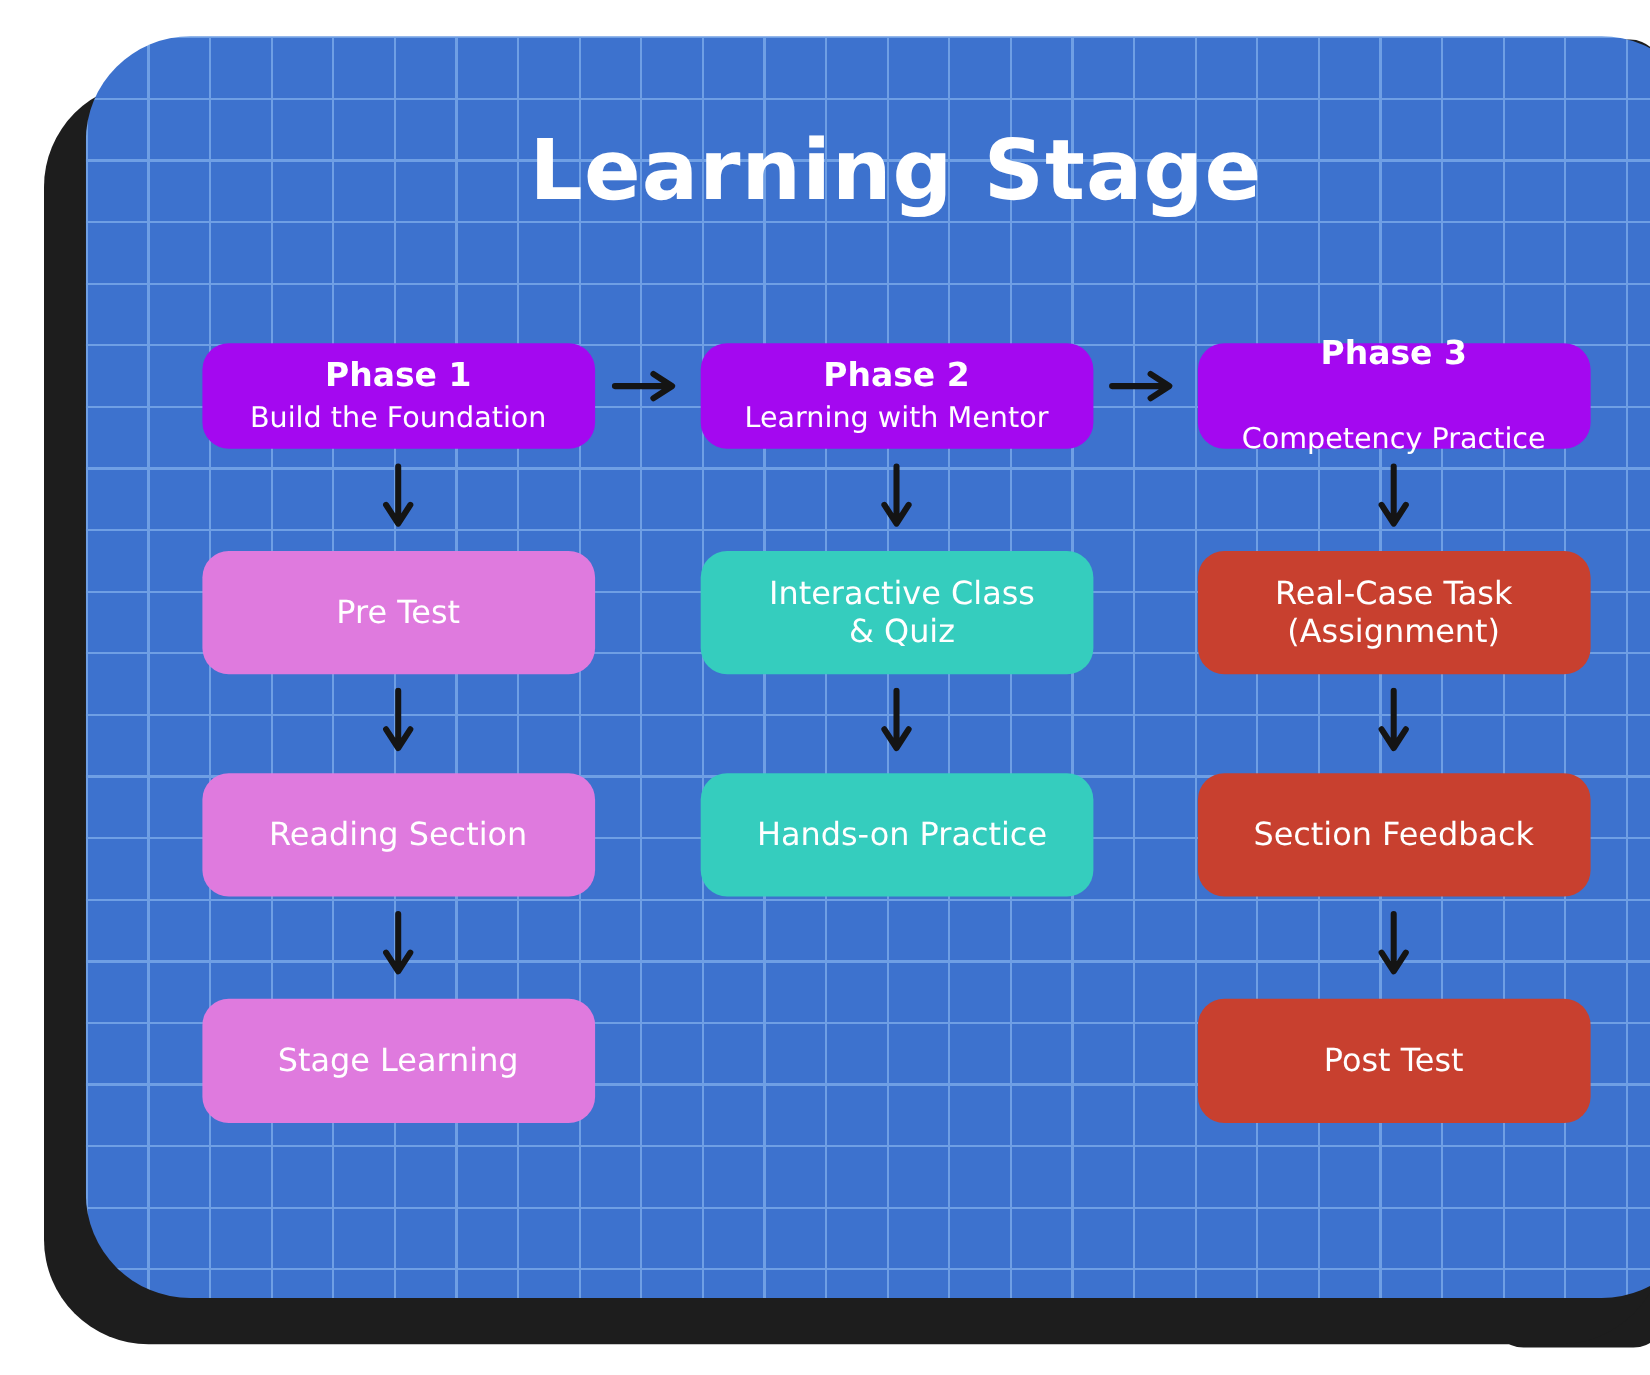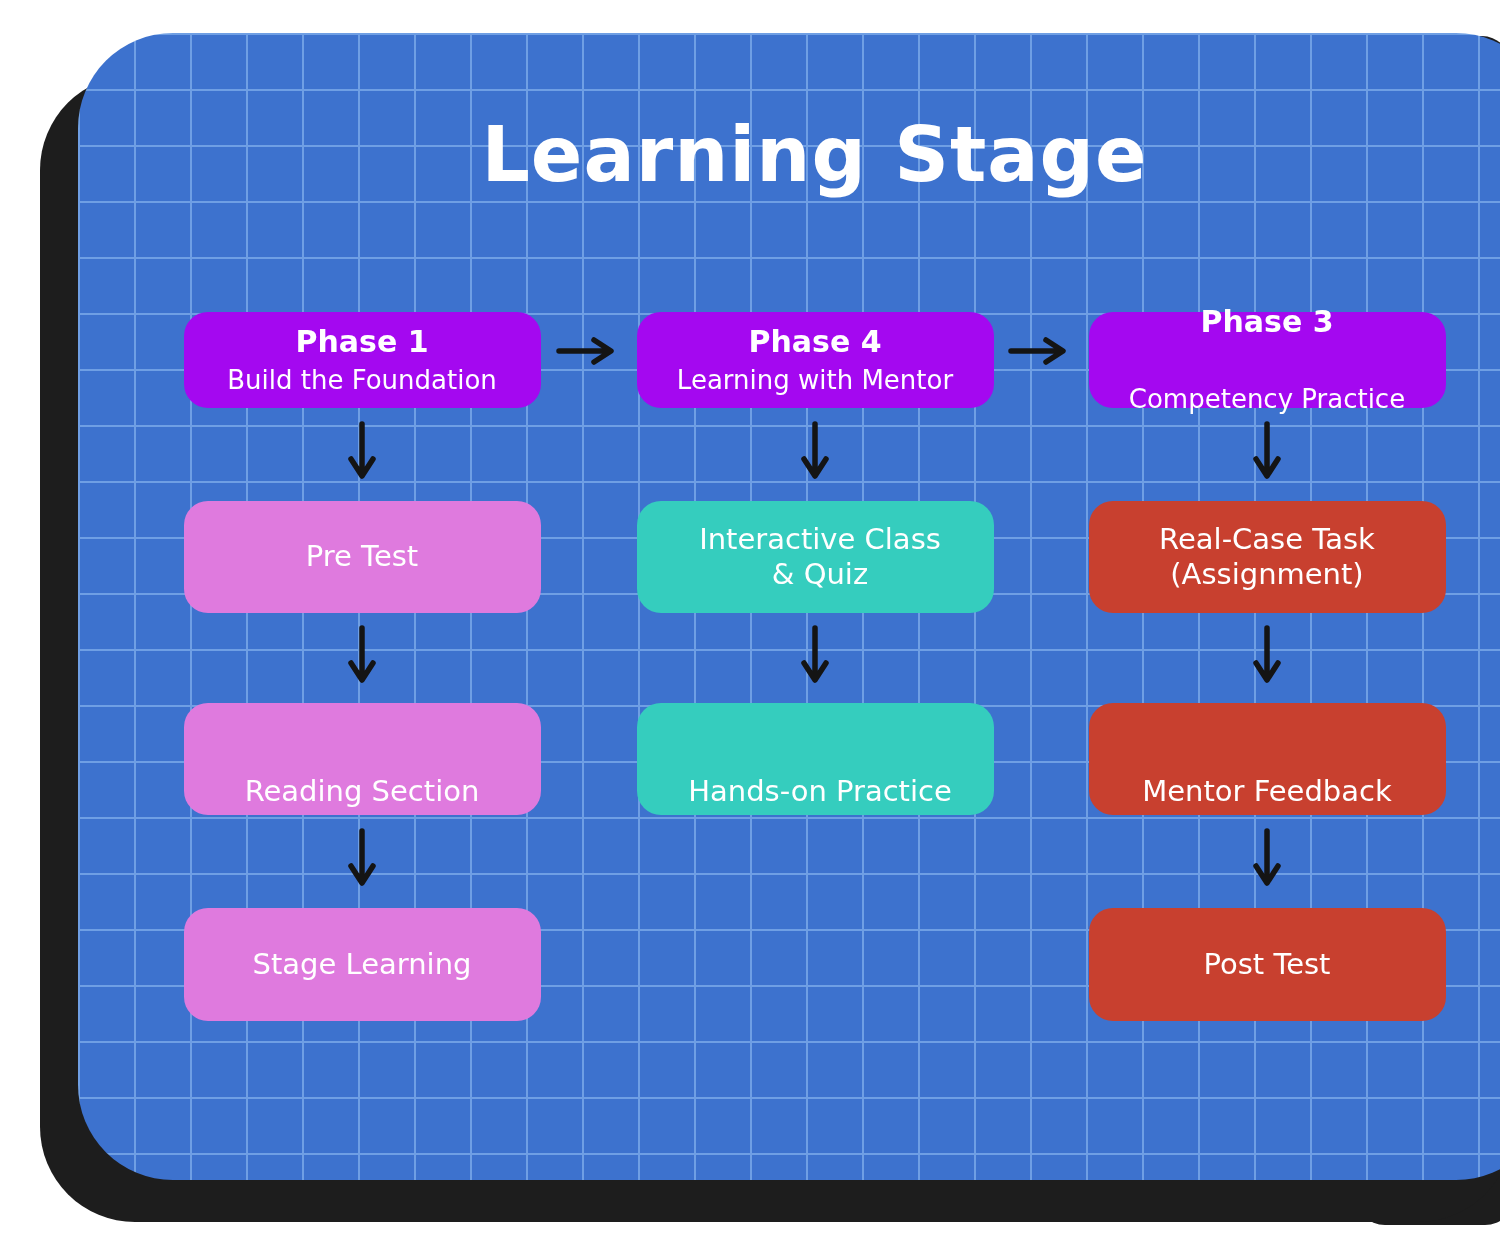--- a/index.html
+++ b/index.html
@@ -89,21 +89,21 @@
   }
   .arrow-cell {
     display: flex;
     align-items: center;
     justify-content: center;
     color: var(--arrow, #141414);
   }
   .c1 { grid-column: 1; } .c2 { grid-column: 2; } .c3 { grid-column: 3; }
   .c4 { grid-column: 4; } .c5 { grid-column: 5; gap: 39px; }
   .r1 { grid-row: 1; } .r2 { grid-row: 2; } .r3 { grid-row: 3; }
-  .r4 { grid-row: 4; } .r5 { grid-row: 5; justify-content: flex-end; } .r6 { grid-row: 6; } .r7 { grid-row: 7; }
+  .r4 { grid-row: 4; } .r5 { grid-row: 5; } .r6 { grid-row: 6; } .r7 { grid-row: 7; }
 </style>
 </head>
 <body>
 
 <div class="stage">
 
   <div class="shadow-piece shadow-tr"></div>
   <div class="shadow-piece shadow-br"></div>
 
   <div class="board">
@@ -117,21 +117,21 @@
         <div class="phase-subtitle">Build the Foundation</div>
       </div>
 
       <div class="arrow-cell c2 r1">
         <svg width="66" height="30" viewBox="0 0 66 30" aria-hidden="true">
           <path d="M3 15 H50 M38 4 L55 15 L38 26" stroke="currentColor" stroke-width="5.5" fill="none" stroke-linecap="round" stroke-linejoin="round"></path>
         </svg>
       </div>
 
       <div class="node node-header c3 r1">
-        <div class="phase-title">Phase 4</div>
+        <div class="phase-title">Phase 2</div>
         <div class="phase-subtitle">Learning with Mentor</div>
       </div>
 
       <div class="arrow-cell c4 r1">
         <svg width="66" height="30" viewBox="0 0 66 30" aria-hidden="true">
           <path d="M3 15 H50 M38 4 L55 15 L38 26" stroke="currentColor" stroke-width="5.5" fill="none" stroke-linecap="round" stroke-linejoin="round"></path>
         </svg>
       </div>
 
       <div class="node node-header c5 r1">
@@ -183,21 +183,21 @@
         </svg>
       </div>
 
       <div class="node node-col1 c1 r5">
         <div class="step-label">Reading Section</div>
       </div>
       <div class="node node-col2 c3 r5">
         <div class="step-label">Hands-on Practice</div>
       </div>
       <div class="node node-col3 c5 r5">
-        <div class="step-label">Mentor Feedback</div>
+        <div class="step-label">Section Feedback</div>
       </div>
 
       <div class="arrow-cell c1 r6">
         <svg width="30" height="66" viewBox="0 0 30 66" aria-hidden="true">
           <path d="M15 3 V50 M4 38 L15 55 L26 38" stroke="currentColor" stroke-width="5.5" fill="none" stroke-linecap="round" stroke-linejoin="round"></path>
         </svg>
       </div>
       <div class="arrow-cell c5 r6">
         <svg width="30" height="66" viewBox="0 0 30 66" aria-hidden="true">
           <path d="M15 3 V50 M4 38 L15 55 L26 38" stroke="currentColor" stroke-width="5.5" fill="none" stroke-linecap="round" stroke-linejoin="round"></path>

